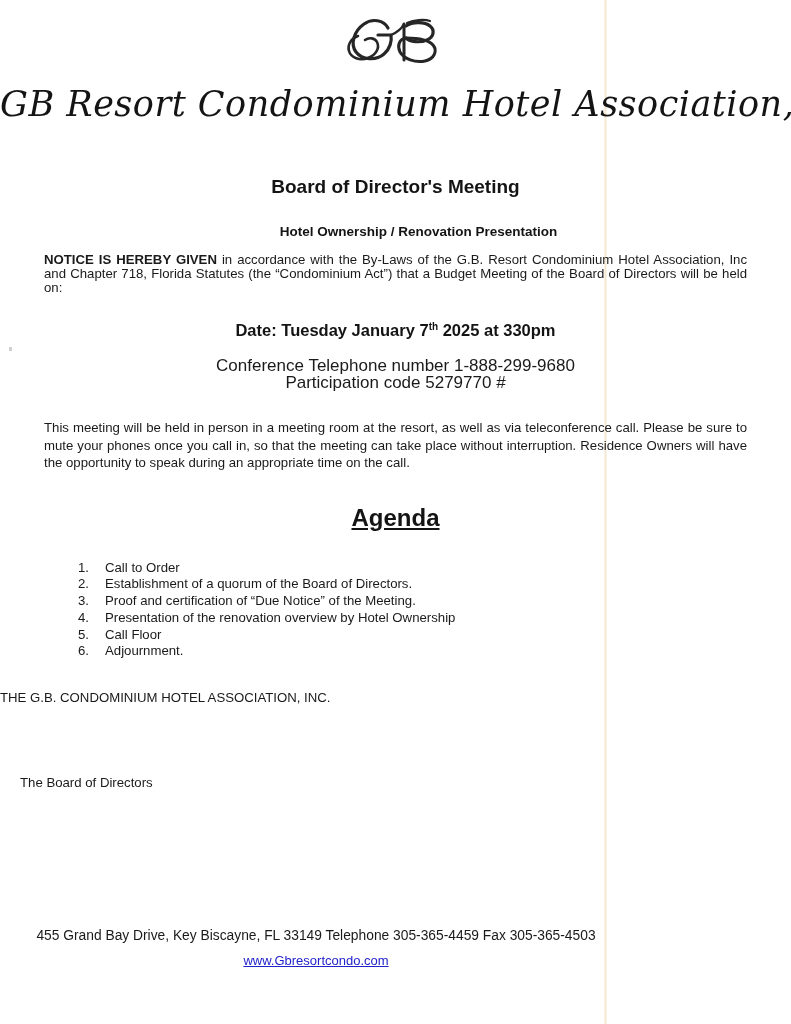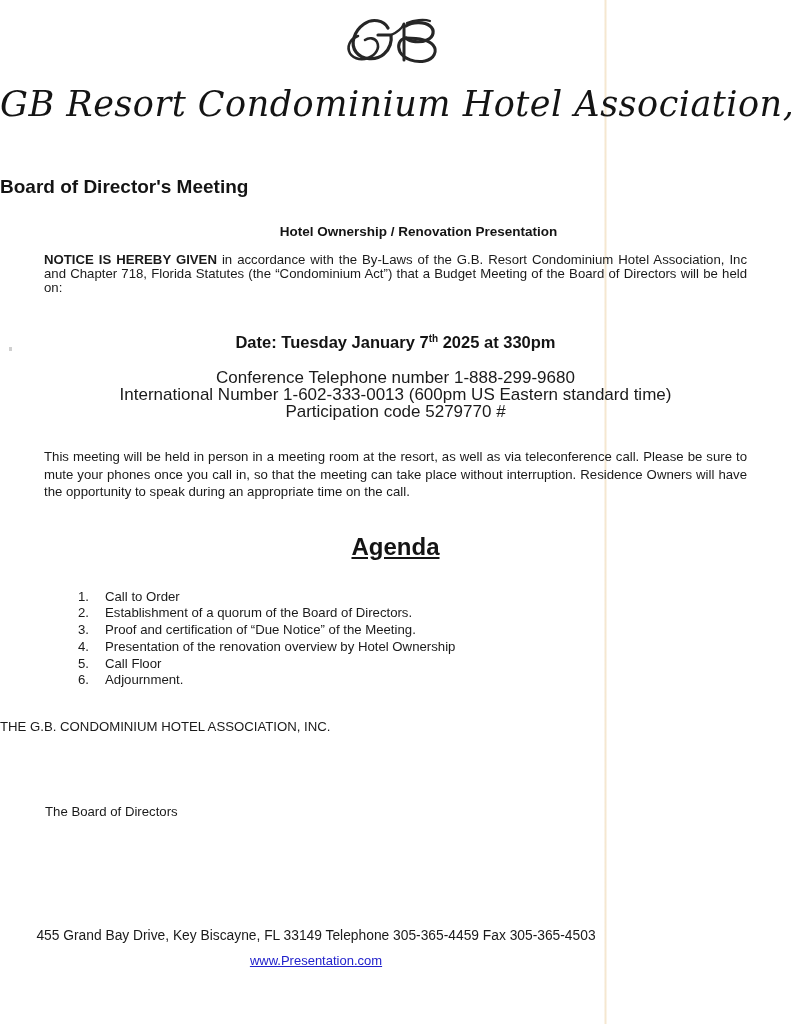--- a/index.html
+++ b/index.html
@@ -64,20 +64,21 @@
     font-size: 35px;
     font-weight: 400;
     letter-spacing: 0.5px;
     color: #141414;
     margin-top: 8px;
     white-space: nowrap;
   }
 
   
   .doc-title {
+    text-align: center;
     font-size: 19px;
     font-weight: bold;
     color: #141414;
     margin-top: 52px;
   }
   .doc-subtitle {
     text-align: center;
     font-size: 13.5px;
     font-weight: bold;
     color: #141414;
@@ -94,21 +95,21 @@
     text-align: justify;
     color: #1a1a1a;
   }
   .notice-para b { font-weight: bold; }
 
   .date-line {
     text-align: center;
     font-size: 16.5px;
     font-weight: bold;
     color: #141414;
-    margin-top: 38px;
+    margin-top: 26px;
   }
   .date-line sup {
     font-size: 10px;
     vertical-align: super;
     line-height: 0;
   }
 
   .conference-block {
     text-align: center;
     font-size: 17px;
@@ -153,21 +154,21 @@
   }
 
   
   .assoc-signature {
     margin-top: 30px;
     font-size: 13.2px;
     color: #1a1a1a;
   }
   .board-signature {
     margin-top: 70px;
-    padding-left: 45px;
+    padding-left: 20px;
     font-size: 13.2px;
     color: #1a1a1a;
   }
 
   
   .footer {
     position: absolute;
     left: 0;
     top: 928px;
     width: 632px;
@@ -213,21 +214,20 @@
 
     <div class="doc-title">Board of Director's Meeting</div>
     <div class="doc-subtitle">Hotel Ownership / Renovation Presentation</div>
 
     <p class="notice-para"><b>NOTICE IS HEREBY GIVEN</b><span> in accordance with the By-Laws of the G.B. Resort Condominium Hotel Association, Inc and Chapter 718, Florida Statutes (the “Condominium Act”) that a Budget Meeting of the Board of Directors will be held on:</span></p>
 
     <div class="date-line"><span>Date: Tuesday January 7</span><sup>th</sup><span> 2025 at 330pm</span></div>
 
     <div class="conference-block">
       <div>Conference Telephone number 1-888-299-9680</div>
-      <div>International Number 1-602-333-0013 (600pm US Eastern standard time)</div>
       <div>Participation code 5279770 #</div>
     </div>
 
     <p class="inperson-para">This meeting will be held in person in a meeting room at the resort, as well as via teleconference call. Please be sure to mute your phones once you call in, so that the meeting can take place without interruption. Residence Owners will have the opportunity to speak during an appropriate time on the call.</p>
 
     <div class="agenda-heading">Agenda</div>
     <ol class="agenda-list">
       <li>
         <span class="num">1.</span>
         <span>Call to Order</span>
@@ -254,16 +254,16 @@
       </li>
     </ol>
 
     <div class="assoc-signature">THE G.B. CONDOMINIUM HOTEL ASSOCIATION, INC.</div>
     <div class="board-signature">The Board of Directors</div>
 
   </div>
 
   <div class="footer">
     <div class="footer-address">455 Grand Bay Drive, Key Biscayne, FL 33149 Telephone 305-365-4459 Fax 305-365-4503</div>
-    <a class="footer-link" href="#">www.Presentation.com</a>
+    <a class="footer-link" href="#">www.Gbresortcondo.com</a>
   </div>
 
 </div>
 
 </body></html>

